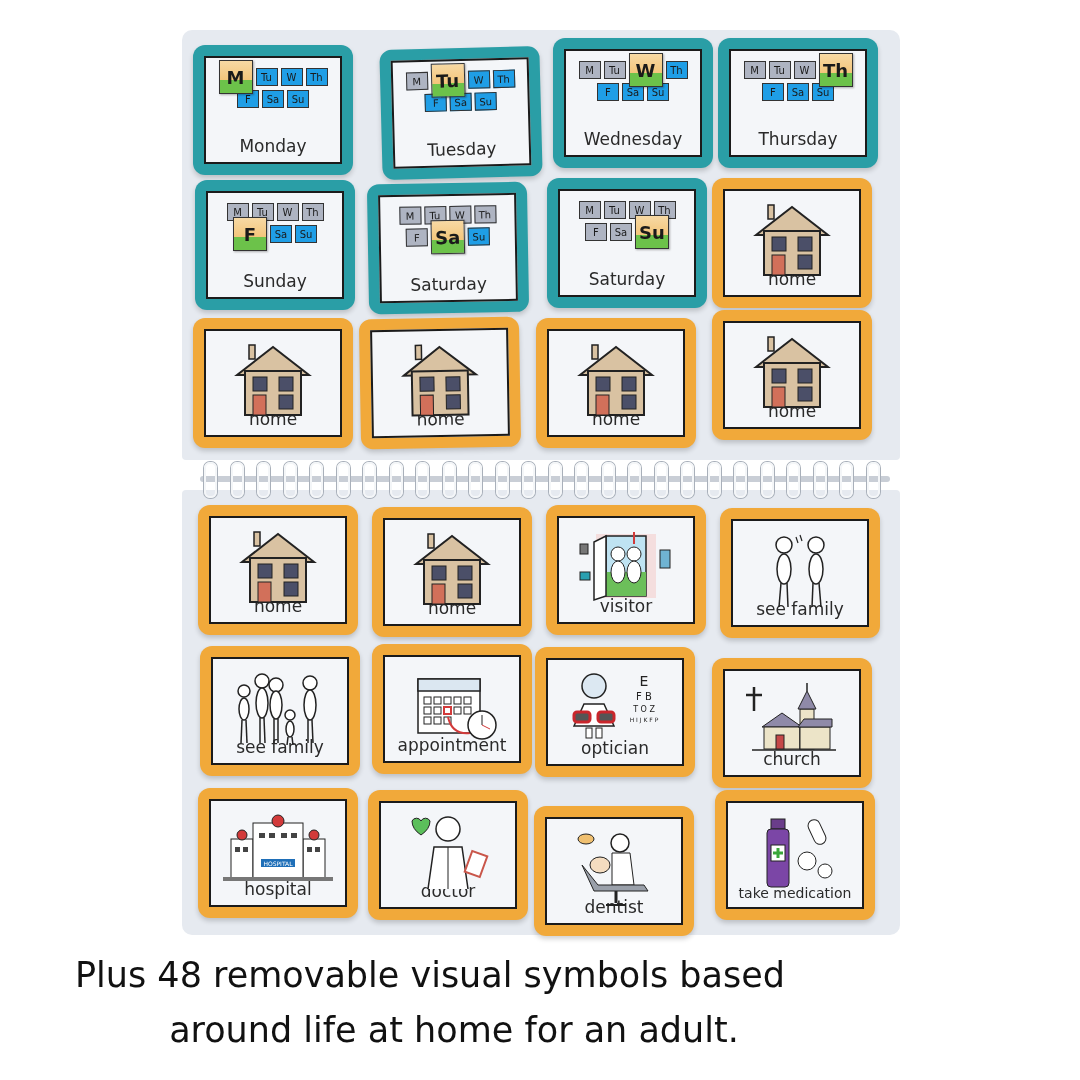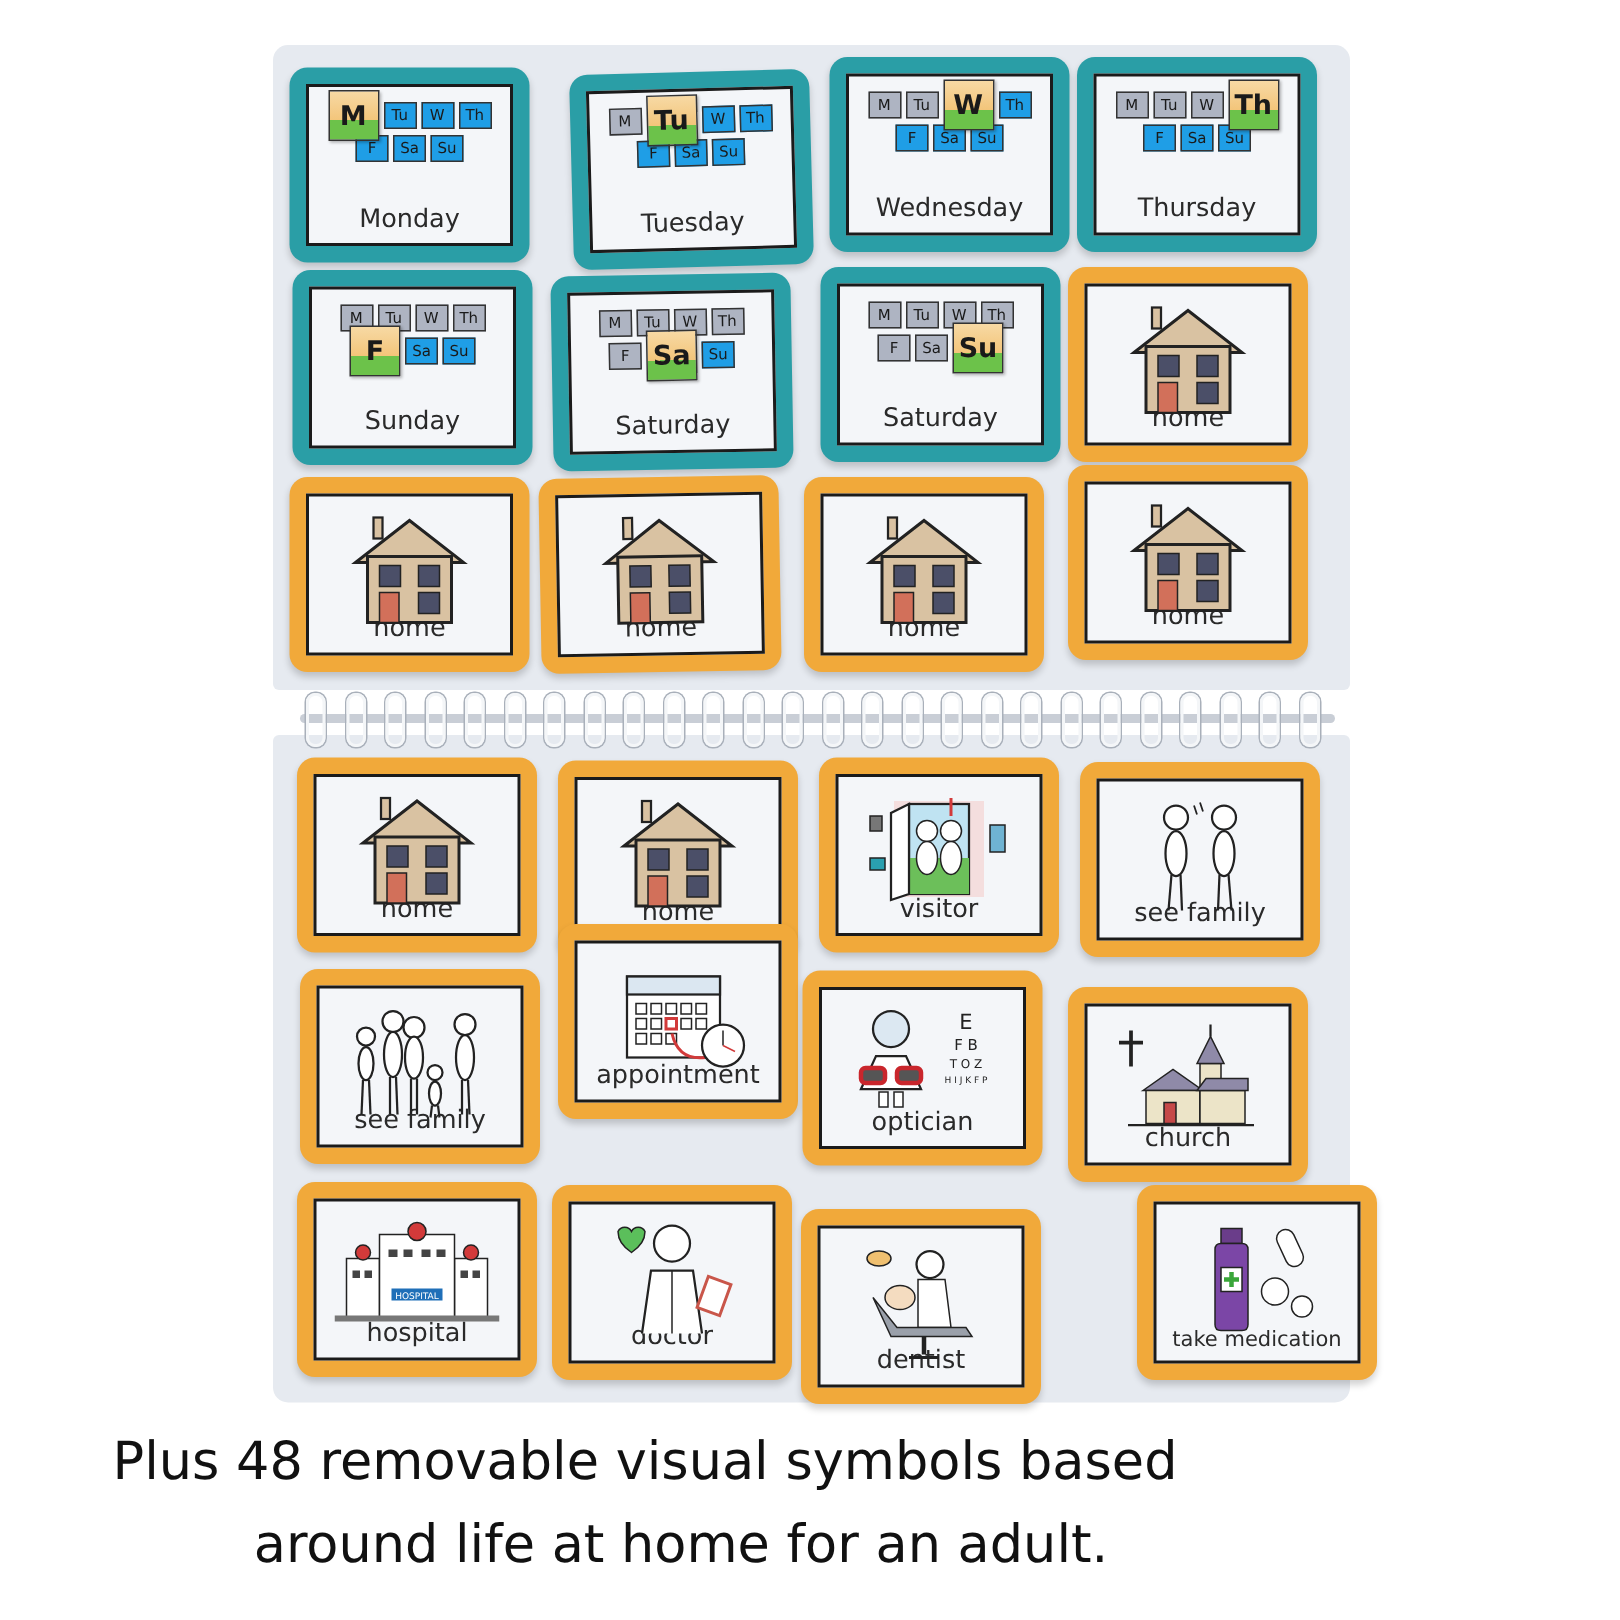--- a/index.html
+++ b/index.html
@@ -353,21 +353,21 @@
           <line x1="48" y1="50" x2="48" y2="74"></line>
           <line x1="58" y1="68" x2="57" y2="76"></line>
           <line x1="62" y1="68" x2="63" y2="76"></line>
           <line x1="78" y1="51" x2="78" y2="74"></line>
           <line x1="82" y1="51" x2="83" y2="74"></line>
         </g>
       </svg>
     <span class="label">see family</span>
   </div>
 </div>
-<div class="card orange" style="left:372px;top:616px;text-align:center;">
+<div class="card orange" style="left:372px;top:644px;text-align:center;">
   <div class="inner">
     <svg class="pic" width="100" height="80" viewBox="0 0 100 80">
         <rect x="16" y="12" width="62" height="54" fill="#fff" stroke="#222" stroke-width="1.5"></rect>
         <rect x="16" y="12" width="62" height="12" fill="#dbe7f1" stroke="#222" stroke-width="1.5"></rect>
         <g fill="#fff" stroke="#222">
           <rect x="22" y="30" width="7" height="7"></rect>
           <rect x="32" y="30" width="7" height="7"></rect>
           <rect x="42" y="30" width="7" height="7"></rect>
           <rect x="52" y="30" width="7" height="7"></rect>
           <rect x="62" y="30" width="7" height="7"></rect>
@@ -468,21 +468,21 @@
         <circle cx="56" cy="14" r="9" fill="#fff" stroke="#222" stroke-width="1.5"></circle>
         <path d="M48 24 L66 24 L70 56 L48 56 Z" fill="#fff" stroke="#222"></path>
         <ellipse cx="36" cy="36" rx="10" ry="8" fill="#f4dcc0" stroke="#222"></ellipse>
         <path d="M18 36 L34 56 L80 56 L84 62 L30 62 Z" fill="#9aa0aa" stroke="#222"></path>
         <line x1="52" y1="62" x2="52" y2="74" stroke="#222" stroke-width="3"></line>
         <line x1="42" y1="76" x2="62" y2="76" stroke="#222" stroke-width="2"></line>
       </svg>
     <span class="label">dentist</span>
   </div>
 </div>
-<div class="card orange" style="left:715px;top:790px;margin-left:43px;">
+<div class="card orange" style="left:715px;top:790px;">
   <div class="inner">
     <svg class="pic" width="100" height="80" viewBox="0 0 100 80">
         <rect x="26" y="6" width="14" height="10" fill="#6a3d8a" stroke="#222"></rect>
         <path d="M22 20 q0 -4 4 -4 h14 q4 0 4 4 v50 q0 4 -4 4 h-14 q-4 0 -4 -4z" fill="#7b46a6" stroke="#222"></path>
         <rect x="26" y="32" width="14" height="16" fill="#fff" stroke="#222"></rect>
         <path d="M33 35 v10 M28 40 h10" stroke="#3aa63a" stroke-width="3"></path>
         <rect x="66" y="6" width="12" height="26" rx="6" fill="#fff" stroke="#222" transform="rotate(-25 72 19)"></rect>
         <circle cx="62" cy="48" r="9" fill="#fff" stroke="#222"></circle>
         <circle cx="80" cy="58" r="7" fill="#fff" stroke="#222"></circle>
       </svg>

